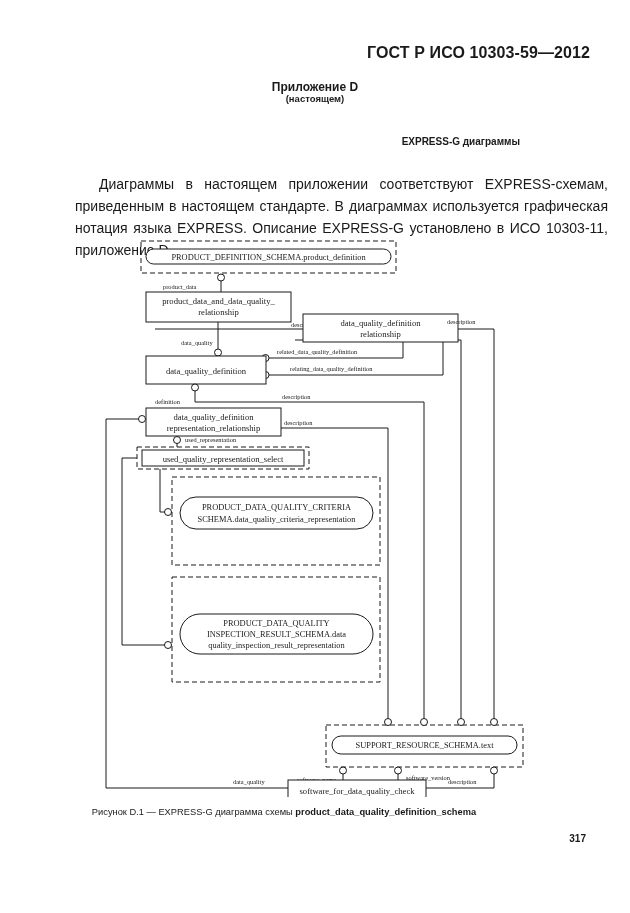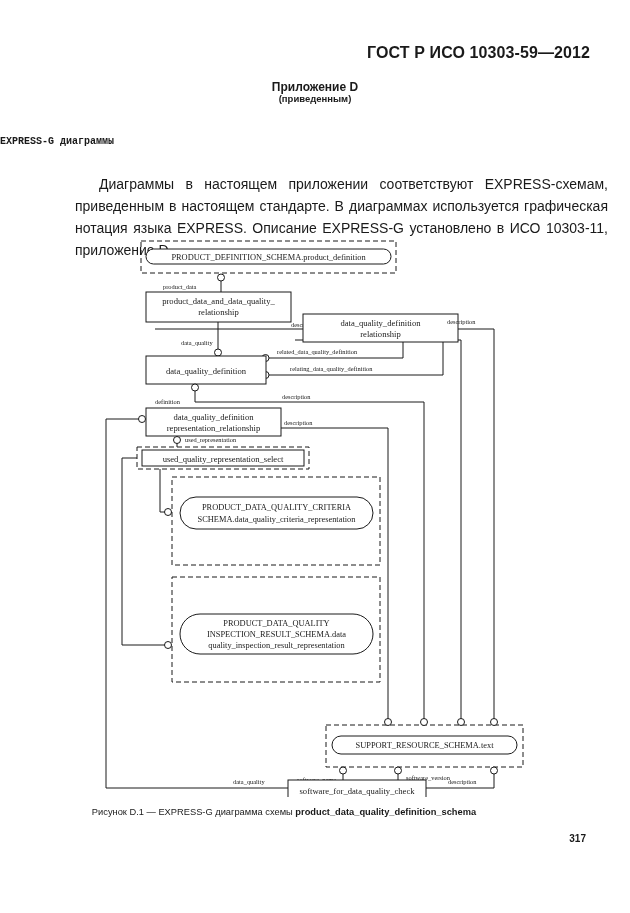--- a/index.html
+++ b/index.html
@@ -44,24 +44,23 @@
     width: 630px;
     text-align: center;
     font-size: 9.5px;
     font-weight: bold;
   }
   #section-title {
     position: absolute;
     top: 136px;
     left: 0;
     width: 520px;
-    text-align: left;
+    text-align: right;
     font-size: 10px;
     font-weight: bold;
-    font-family: Liberation Mono, monospace;
   }
 
   
   #intro-paragraph {
     position: absolute;
     top: 159px;
     left: 47px;
     width: 533px;
     font-size: 14px;
     line-height: 22px;
@@ -98,21 +97,21 @@
     font-size: 10px;
     font-weight: bold;
   }
 </style>
 </head>
 <body>
 
 <div id="std-header">ГОСТ Р ИСО 10303-59—2012</div>
 
 <div id="annex-title">Приложение D</div>
-<div id="annex-subtitle">(приведенным)</div>
+<div id="annex-subtitle">(настоящем)</div>
 <div id="section-title">EXPRESS-G диаграммы</div>
 
 <p id="intro-paragraph">Диаграммы в настоящем приложении соответствуют EXPRESS-схемам, приведенным в настоящем стандарте. В диаграммах используется графическая нотация языка EXPRESS. Описание EXPRESS-G установлено в ИСО 10303-11, приложение D.</p>
 
 <div id="diagram">
 <svg width="630" height="565" viewBox="0 0 630 565" xmlns="http://www.w3.org/2000/svg">
 
   <defs>
     <style>
       .sld { fill: none; stroke: #1a1a1a; stroke-width: 1; }

